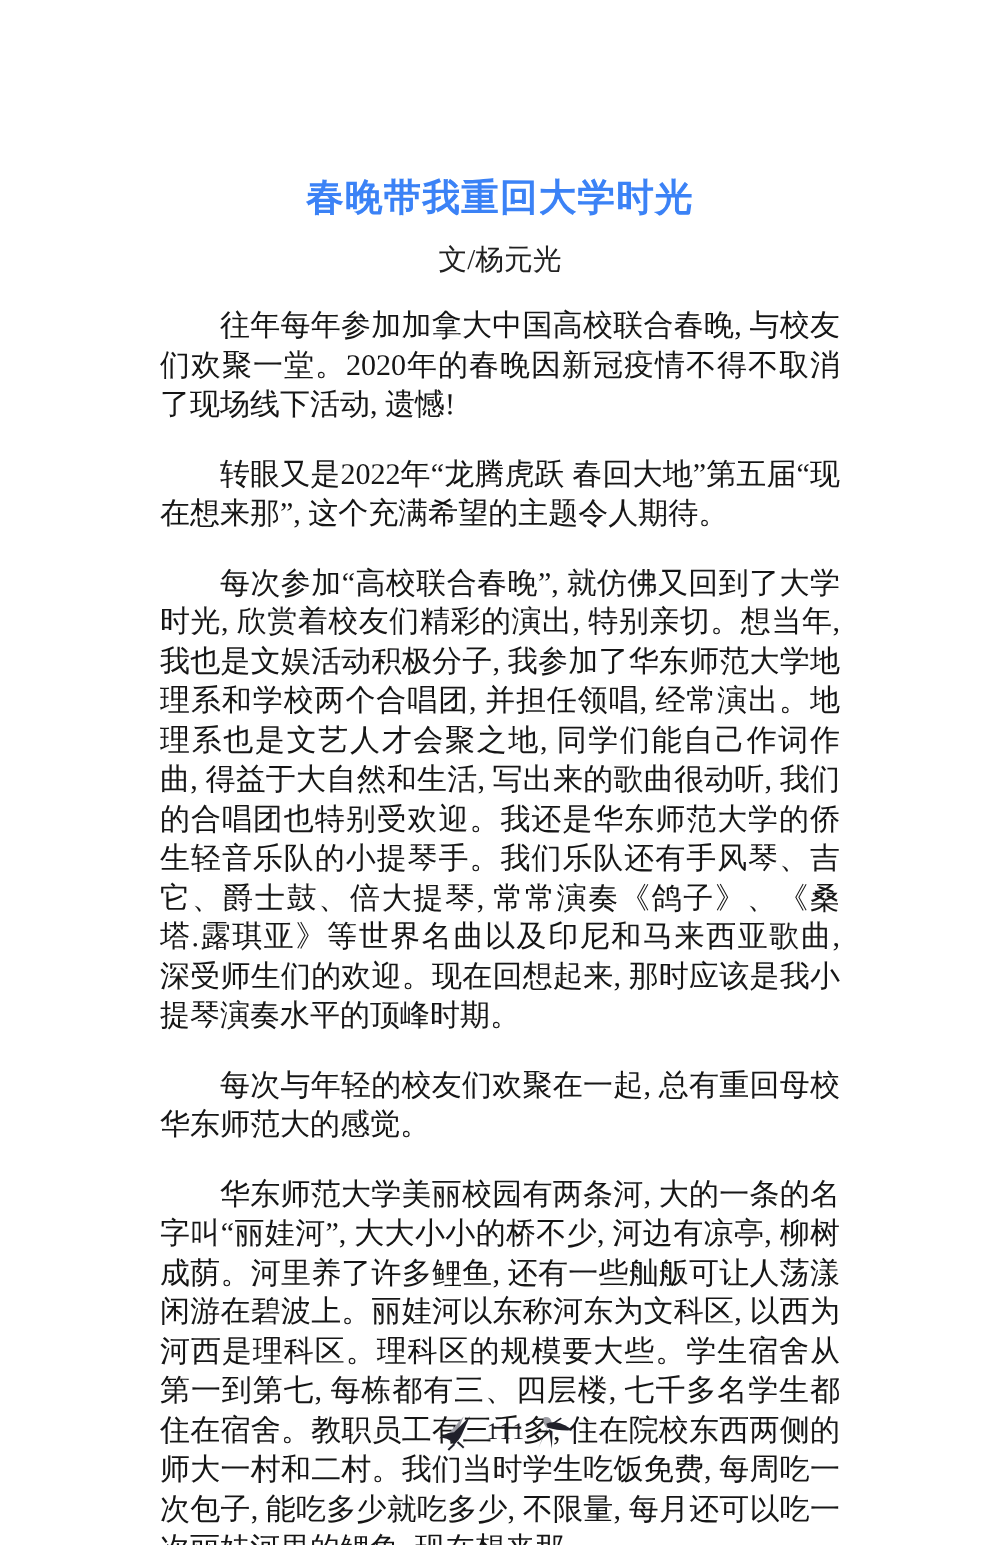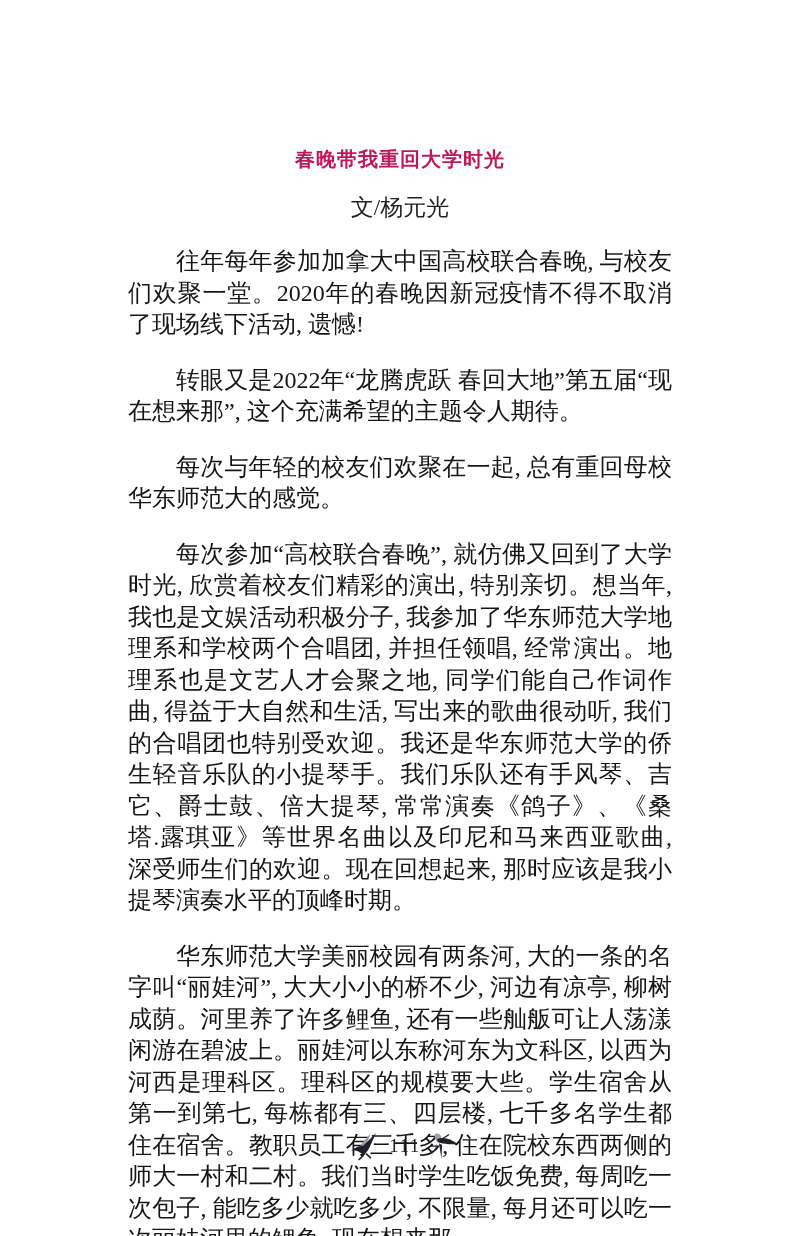--- a/index.html
+++ b/index.html
@@ -11,24 +11,24 @@
     background: #ffffff;
     overflow: hidden;
     font-family: "Liberation Serif", "DejaVu Serif", serif;
     color: #161616;
   }
   .article-title {
     margin: 140px 120px 0 120px;
     text-align: center;
     font-family: "Liberation Sans", "DejaVu Sans", sans-serif;
     font-weight: 700;
-    font-size: 20px;
+    font-size: 30px;
     line-height: 38px;
     letter-spacing: 1px;
-    color: #be185d;
+    color: #3b82f6;
   }
   .article-byline {
     margin-top: 18px;
     text-align: center;
     font-size: 23px;
     line-height: 24px;
     color: #222222;
   }
   .article-body {
     margin: 26px 128px 0 128px;
@@ -65,22 +65,22 @@
 
 <div class="page">
 
   <h1 class="article-title">春晚带我重回大学时光</h1>
 
   <div class="article-byline">文/杨元光</div>
 
   <div class="article-body">
     <p>往年每年参加加拿大中国高校联合春晚, 与校友们欢聚一堂。2020年的春晚因新冠疫情不得不取消了现场线下活动, 遗憾!</p>
     <p>转眼又是2022年“龙腾虎跃 春回大地”第五届“现在想来那”, 这个充满希望的主题令人期待。</p>
+    <p>每次参加“高校联合春晚”, 就仿佛又回到了大学时光, 欣赏着校友们精彩的演出, 特别亲切。想当年, 我也是文娱活动积极分子, 我参加了华东师范大学地理系和学校两个合唱团, 并担任领唱, 经常演出。地理系也是文艺人才会聚之地, 同学们能自己作词作曲, 得益于大自然和生活, 写出来的歌曲很动听, 我们的合唱团也特别受欢迎。我还是华东师范大学的侨生轻音乐队的小提琴手。我们乐队还有手风琴、吉它、爵士鼓、倍大提琴, 常常演奏《鸽子》、《桑塔.露琪亚》等世界名曲以及印尼和马来西亚歌曲, 深受师生们的欢迎。现在回想起来, 那时应该是我小提琴演奏水平的顶峰时期。</p>
     <p>每次与年轻的校友们欢聚在一起, 总有重回母校华东师范大的感觉。</p>
-    <p>每次参加“高校联合春晚”, 就仿佛又回到了大学时光, 欣赏着校友们精彩的演出, 特别亲切。想当年, 我也是文娱活动积极分子, 我参加了华东师范大学地理系和学校两个合唱团, 并担任领唱, 经常演出。地理系也是文艺人才会聚之地, 同学们能自己作词作曲, 得益于大自然和生活, 写出来的歌曲很动听, 我们的合唱团也特别受欢迎。我还是华东师范大学的侨生轻音乐队的小提琴手。我们乐队还有手风琴、吉它、爵士鼓、倍大提琴, 常常演奏《鸽子》、《桑塔.露琪亚》等世界名曲以及印尼和马来西亚歌曲, 深受师生们的欢迎。现在回想起来, 那时应该是我小提琴演奏水平的顶峰时期。</p>
     <p>华东师范大学美丽校园有两条河, 大的一条的名字叫“丽娃河”, 大大小小的桥不少, 河边有凉亭, 柳树成荫。河里养了许多鲤鱼, 还有一些舢舨可让人荡漾闲游在碧波上。丽娃河以东称河东为文科区, 以西为河西是理科区。理科区的规模要大些。学生宿舍从第一到第七, 每栋都有三、四层楼, 七千多名学生都住在宿舍。教职员工有三千多, 住在院校东西两侧的师大一村和二村。我们当时学生吃饭免费, 每周吃一次包子, 能吃多少就吃多少, 不限量, 每月还可以吃一次丽娃河里的鲤鱼, 现在想来那</p>
   </div>
 
   <div class="page-footer">
 
     <span>
       <svg class="bird" width="32" height="29" viewBox="0 0 32 29">
         <path fill="#9d9da4" d="M21 1 L10 13.5 L15.5 14.5 Z"></path>
         <path fill="#20202a" d="M26 1 L13 14 L19 16.5 Z"></path>
         <path fill="#20202a" d="M19 16.5 C15 12.8 9.5 13 4 17 L1 18.6 L4.5 18.4 C8.6 18.8 11.4 20.8 13.4 23.8 C15.6 21.2 17.8 19 19 16.5 Z"></path>

